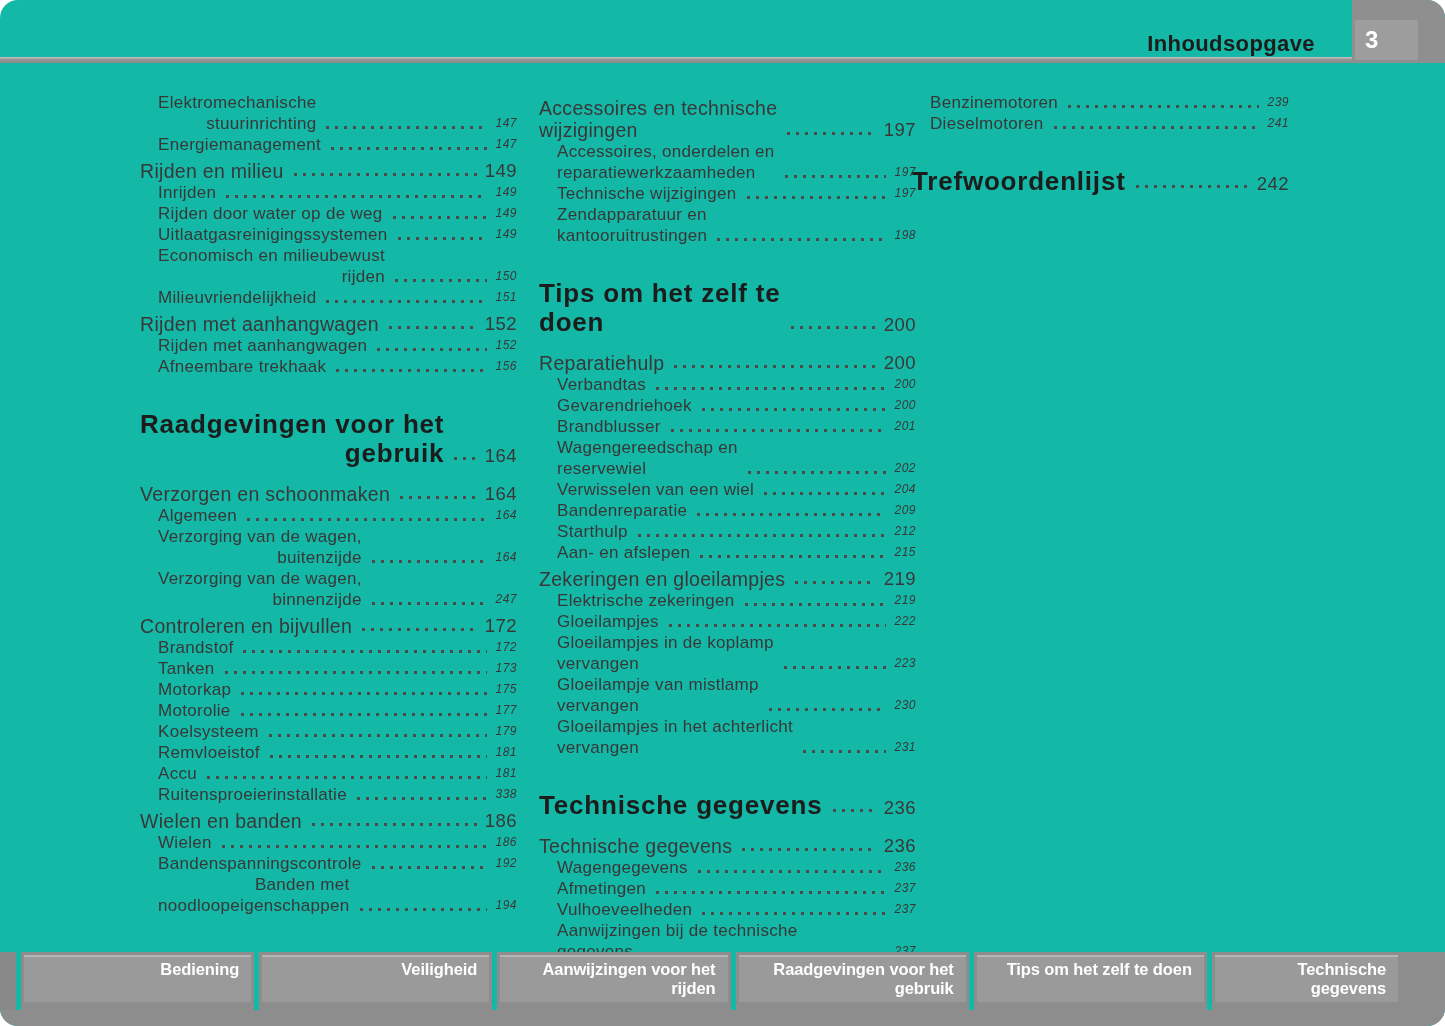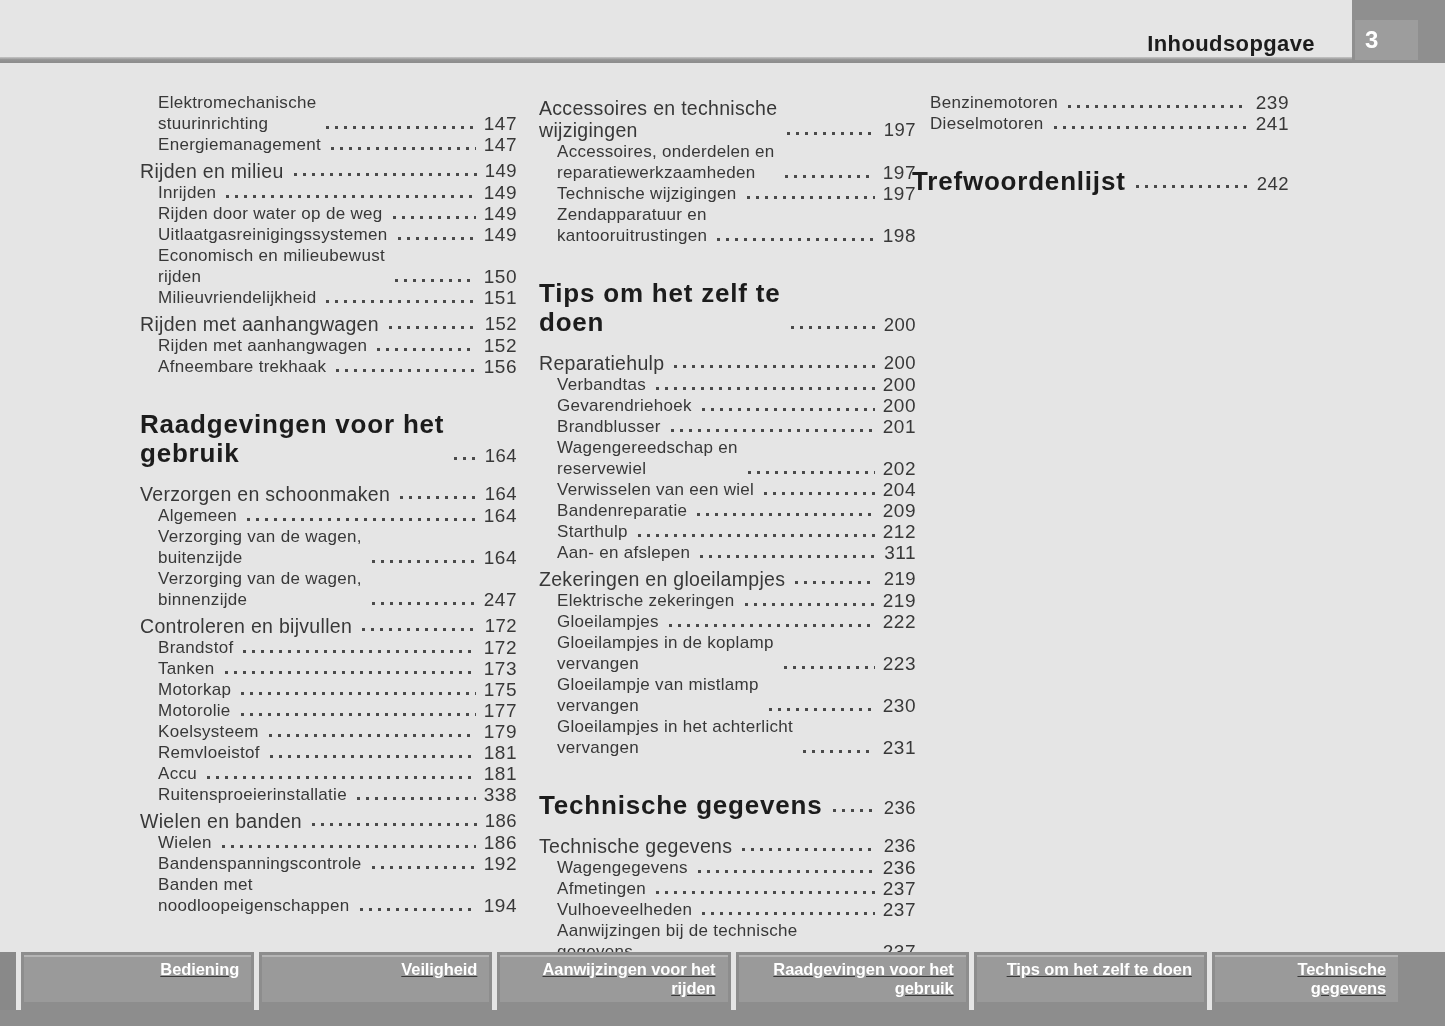--- a/index.html
+++ b/index.html
@@ -9,22 +9,22 @@
     --tab_gray:#8d8d8d;
     --tab_inner_gray:#9a9a9a;
     --tab_highlight:#b5b5b5;
     --page_box_gray:#8f8f8f;
     --page_box_inner_gray:#9d9d9d;
     --label_white:#ffffff;
     --dot_color:#4a4a4a;
   }
   html,body{margin:0;padding:0;background:#fff;}
   #page{
-    position:relative;width:1445px;height:1026px;background:#e5e5e5;overflow:hidden;
-    font-family:"Liberation Sans",sans-serif;color:var(--text_dark);
+    position:relative;width:1445px;height:1026px;background:#14b8a6;overflow:hidden;
+    font-family:"Liberation Sans",sans-serif;color:var(--text_dark);border-radius:18px;
   }
 
   
   .page-title{
     position:absolute;top:31px;right:130px;
     font-size:22px;font-weight:bold;color:var(--heading_black);letter-spacing:.4px;
   }
   .header-rule{
     position:absolute;top:57px;left:0;width:100%;height:6px;
     background:linear-gradient(to bottom,#c6c6c6,#939393 45%,#8c8c8c);
@@ -38,28 +38,28 @@
     background:var(--page_box_inner_gray);
     display:flex;align-items:center;
     padding-left:10px;box-sizing:border-box;
   }
   .page-number-inner span{
     color:var(--label_white);font-size:24px;font-weight:bold;line-height:1;
   }
 
   
   .col{position:absolute;top:92px;width:377px;}
-  #col-0{left:140px;} #col-1{left:539px;} #col-2{left:912px;}
+  #col-0{left:140px;text-align:right;} #col-1{left:539px;} #col-2{left:912px;}
 
   .row{display:flex;align-items:flex-end;}
   .row .txt{white-space:pre-line;letter-spacing:.3px;}
   .row .num{flex:0 0 auto;letter-spacing:.5px;}
 
   .sub{font-size:17px;line-height:21px;padding-left:18px;}
-  .sub .num{font-size:19px;}
+  .sub .num{font-size:12px;font-style:italic;}
 
   .l1{font-size:19.5px;line-height:22px;margin-top:5px;}
   .l1 .num{font-size:18.5px;}
 
   .h1{margin-top:33px;margin-bottom:15px;color:var(--heading_black);}
   .h1 .txt{font-size:26px;font-weight:bold;line-height:29px;letter-spacing:.8px;}
   .h1 .num{font-size:18.5px;color:var(--text_dark);font-weight:normal;line-height:24px;}
 
   .leader{
     flex:1 0 12px;height:13px;margin:0 8px 0 7px;
@@ -68,21 +68,21 @@
     background-position:left bottom 2px;
   }
   .l1 .leader{background-position:left bottom 3px;}
   .h1 .leader{height:16px;background-position:left bottom 5px;}
 
   
   .footer{position:absolute;left:0;right:0;top:952px;bottom:0;}
   .footer-band{position:absolute;left:0;right:0;top:58px;bottom:0;background:var(--tab_gray);}
   .tabs-row{position:absolute;left:0;right:0;top:0;height:58px;display:flex;gap:5px;}
   .footer-stub{flex:0 0 16px;background:#898989;}
-  .tab{flex:1 1 0;background:var(--tab_gray);padding:3px 3px 0 3px;box-sizing:border-box;text-decoration:underline;}
+  .tab{flex:1 1 0;background:var(--tab_gray);padding:3px 3px 0 3px;box-sizing:border-box;}
   .tab-inner{
     height:47px;background:var(--tab_inner_gray);
     border-top:2px solid var(--tab_highlight);
     display:flex;justify-content:flex-end;align-items:flex-start;
     padding:3px 12px 0 8px;box-sizing:border-box;
   }
   .tab:last-child .tab-inner{margin-right:44px;}
   .tab-label{
     color:var(--label_white);font-weight:bold;font-size:16.5px;line-height:19px;
     text-align:right;white-space:pre-line;letter-spacing:-.1px;
@@ -321,21 +321,21 @@
         <span class="num">209</span>
       </div>
       <div class="row sub">
         <span class="txt">Starthulp</span>
         <span class="leader"></span>
         <span class="num">212</span>
       </div>
       <div class="row sub">
         <span class="txt">Aan- en afslepen</span>
         <span class="leader"></span>
-        <span class="num">311</span>
+        <span class="num">215</span>
       </div>
       <div class="row l1">
         <span class="txt">Zekeringen en gloeilampjes</span>
         <span class="leader"></span>
         <span class="num">219</span>
       </div>
       <div class="row sub">
         <span class="txt">Elektrische zekeringen</span>
         <span class="leader"></span>
         <span class="num">219</span>

